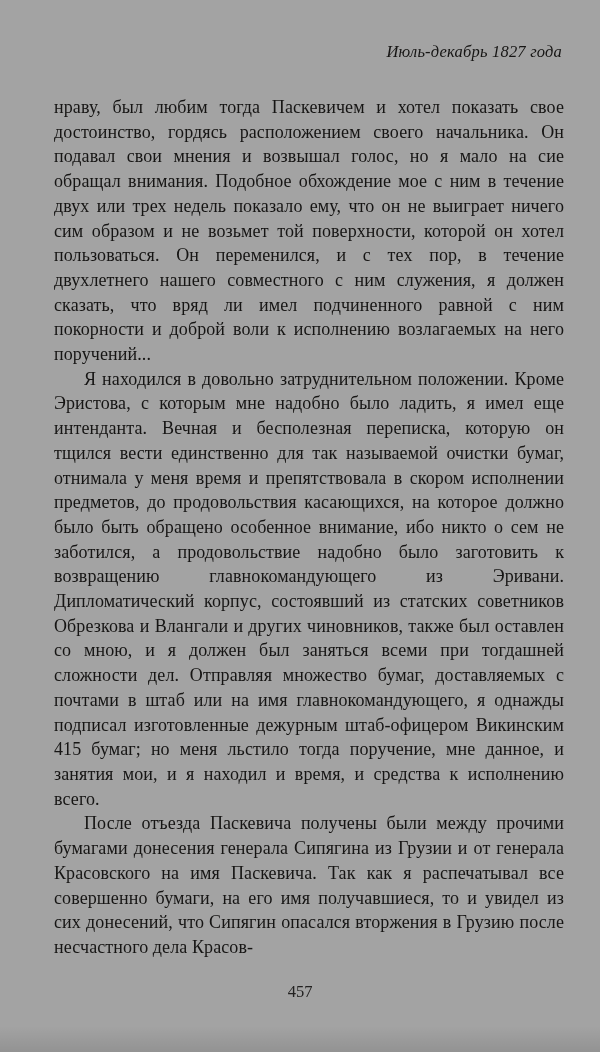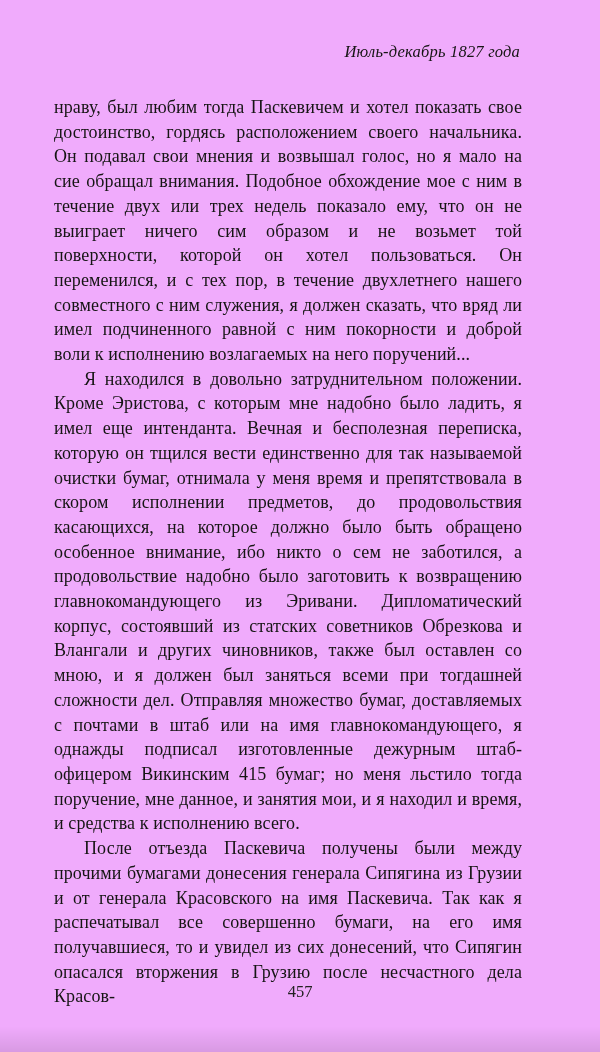--- a/index.html
+++ b/index.html
@@ -10,22 +10,22 @@
     width: 600px;
     height: 1052px;
     background: #efefed;
     overflow: hidden;
   }
   .page {
     position: relative;
     width: 600px;
     height: 1052px;
     box-sizing: border-box;
-    background: #f0abfc;
-    padding: 42px 78px 0 54px;
+    background: #a3a3a3;
+    padding: 42px 36px 0 54px;
     font-family: "Liberation Serif", "DejaVu Serif", serif;
     color: #161514;
   }
   .page::after {
     content: "";
     position: absolute;
     left: 0;
     bottom: 0;
     width: 100%;
     height: 26px;

